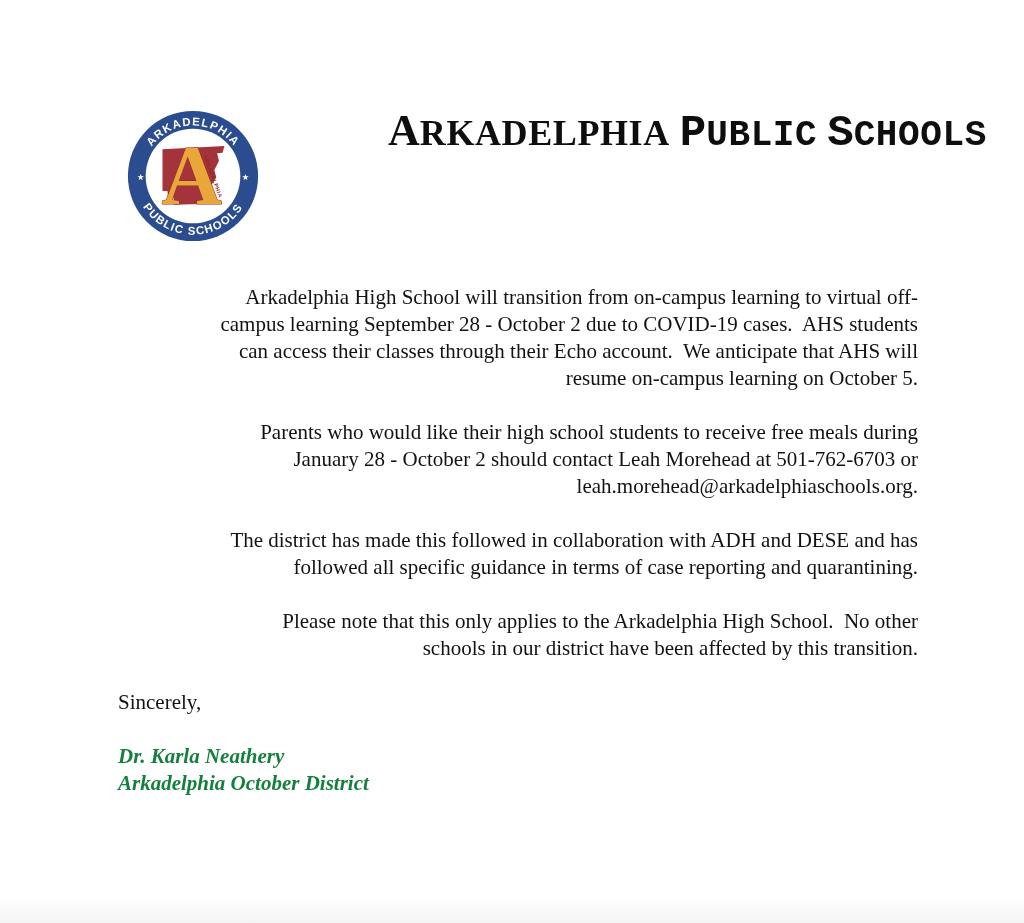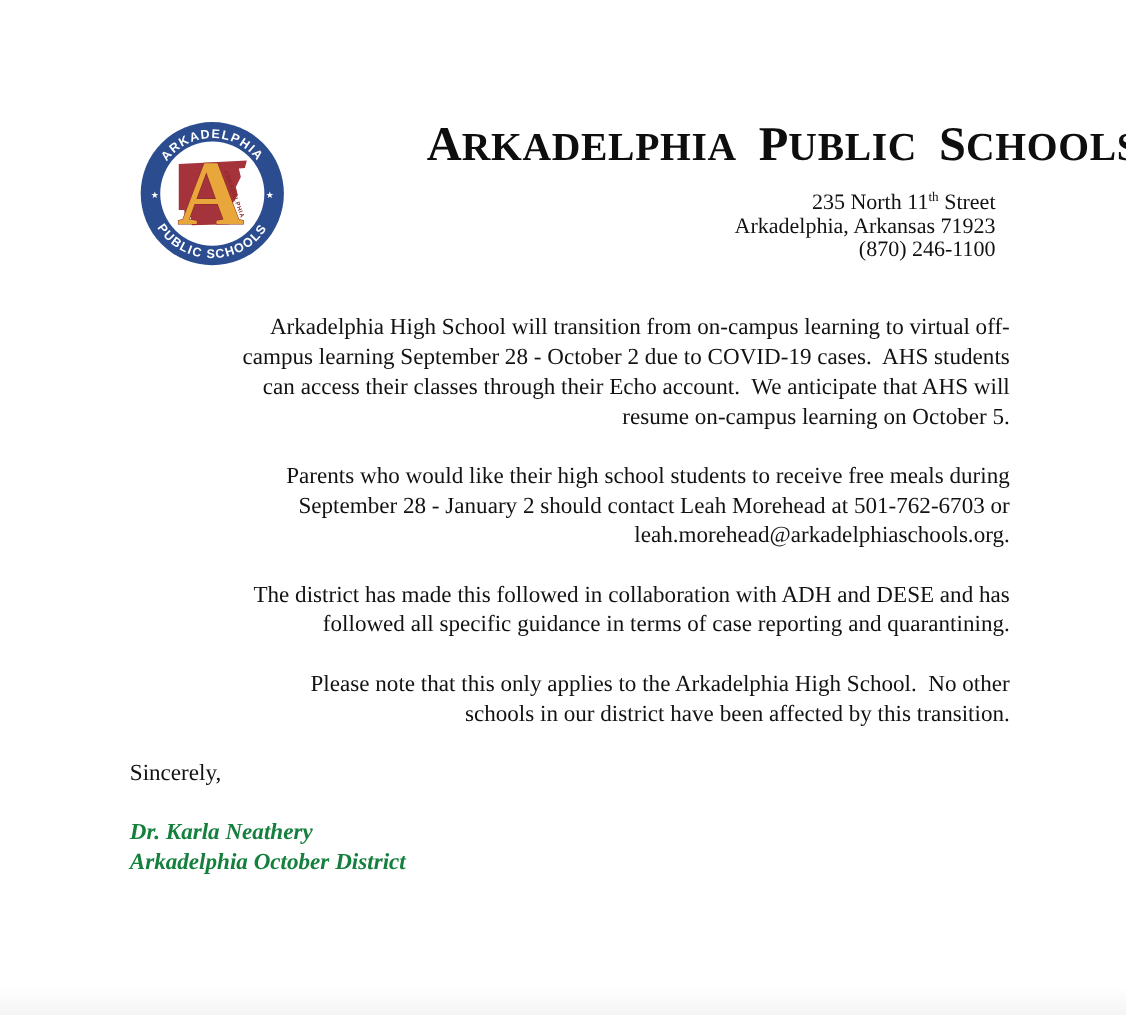--- a/index.html
+++ b/index.html
@@ -28,21 +28,21 @@
     font-family:"Liberation Sans", sans-serif;
     font-weight:bold;font-size:6px;letter-spacing:0.6px;fill:#8a2b25;
   }
   
   .title{
     position:absolute;left:388px;top:107px;width:520px;
     text-align:center;white-space:nowrap;
     font-weight:bold;line-height:48px;color:#0e0e0e;
   }
   .title-word{display:inline-block;}
-  .title-word + .title-word{margin-left:16px;}
+  .title-word + .title-word{margin-left:6px;font-family:Liberation Mono, monospace;}
   .ti{font-size:44px;}
   .tr{font-size:36px;letter-spacing:0.6px;}
   
   .address{
     position:absolute;left:400px;top:174px;width:505px;
     text-align:right;font-size:20px;line-height:21.5px;color:#121212;
   }
   .addr-line{white-space:pre;}
   .addr-line sup{font-size:12px;line-height:0;}
   
@@ -88,36 +88,31 @@
     <text class="monogram" x="71" y="103" fill="#e9a63b">A</text>
     <text class="monogram-side" transform="translate(84,50) rotate(70)">ARKADELPHIA</text>
   </svg>
 
   <div class="title">
     <span class="title-word"><span class="ti">A</span><span class="tr">RKADELPHIA</span></span>
     <span class="title-word"><span class="ti">P</span><span class="tr">UBLIC</span></span>
     <span class="title-word"><span class="ti">S</span><span class="tr">CHOOLS</span></span>
   </div>
 
-  <div class="address">
-    <div class="addr-line"><span>235 North 11</span><sup>th</sup><span> Street</span></div>
-    <div class="addr-line">Arkadelphia, Arkansas 71923</div>
-    <div class="addr-line">(870) 246-1100</div>
-  </div>
 
   <div class="body-copy">
     <div class="para">
       <div class="bline">Arkadelphia High School will transition from on-campus learning to virtual off-</div>
       <div class="bline">campus learning September 28 - October 2 due to COVID-19 cases.  AHS students</div>
       <div class="bline">can access their classes through their Echo account.  We anticipate that AHS will</div>
       <div class="bline">resume on-campus learning on October 5.</div>
     </div>
     <div class="para">
       <div class="bline">Parents who would like their high school students to receive free meals during</div>
-      <div class="bline">September 28 - January 2 should contact Leah Morehead at 501-762-6703 or</div>
+      <div class="bline">January 28 - October 2 should contact Leah Morehead at 501-762-6703 or</div>
       <div class="bline">leah.morehead@arkadelphiaschools.org.</div>
     </div>
     <div class="para">
       <div class="bline">The district has made this followed in collaboration with ADH and DESE and has</div>
       <div class="bline">followed all specific guidance in terms of case reporting and quarantining.</div>
     </div>
     <div class="para">
       <div class="bline">Please note that this only applies to the Arkadelphia High School.  No other</div>
       <div class="bline">schools in our district have been affected by this transition.</div>
     </div>

